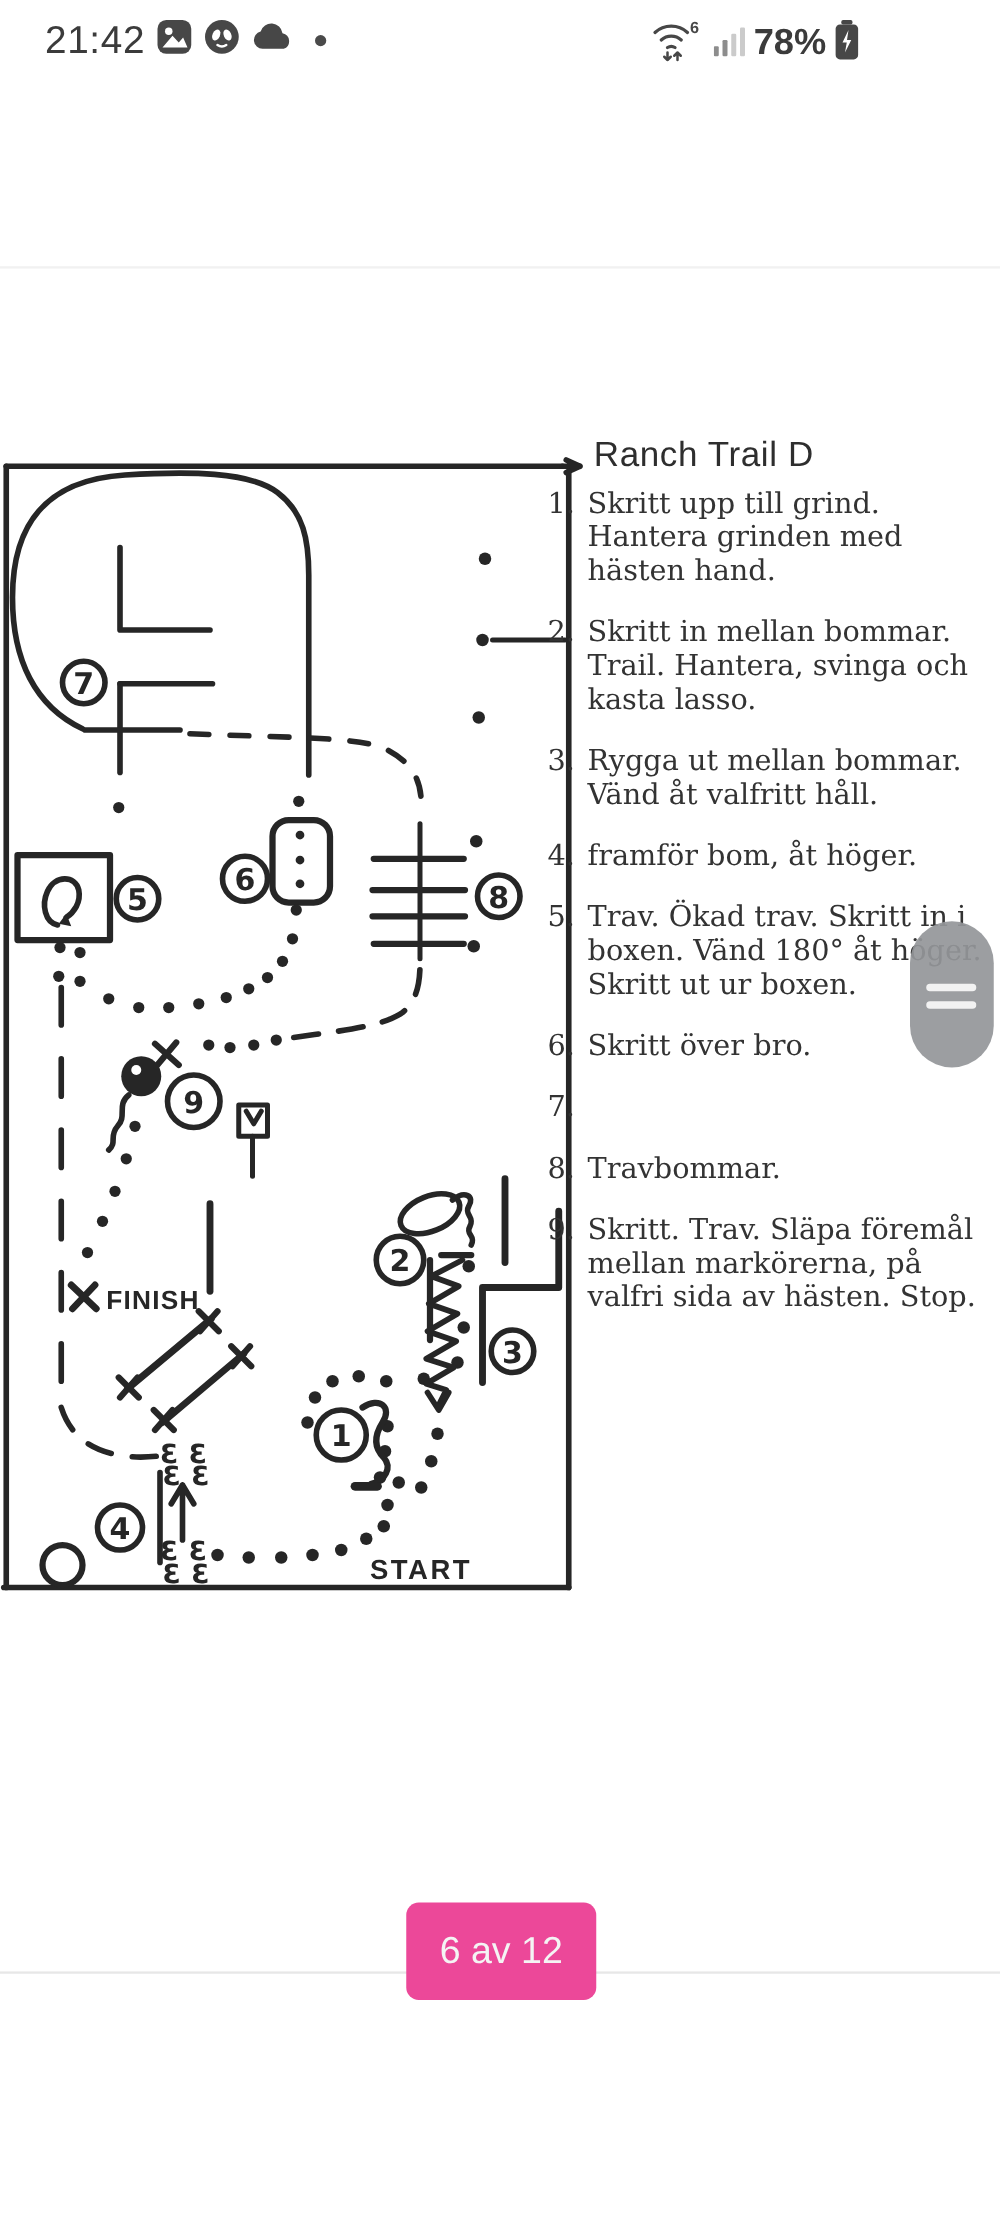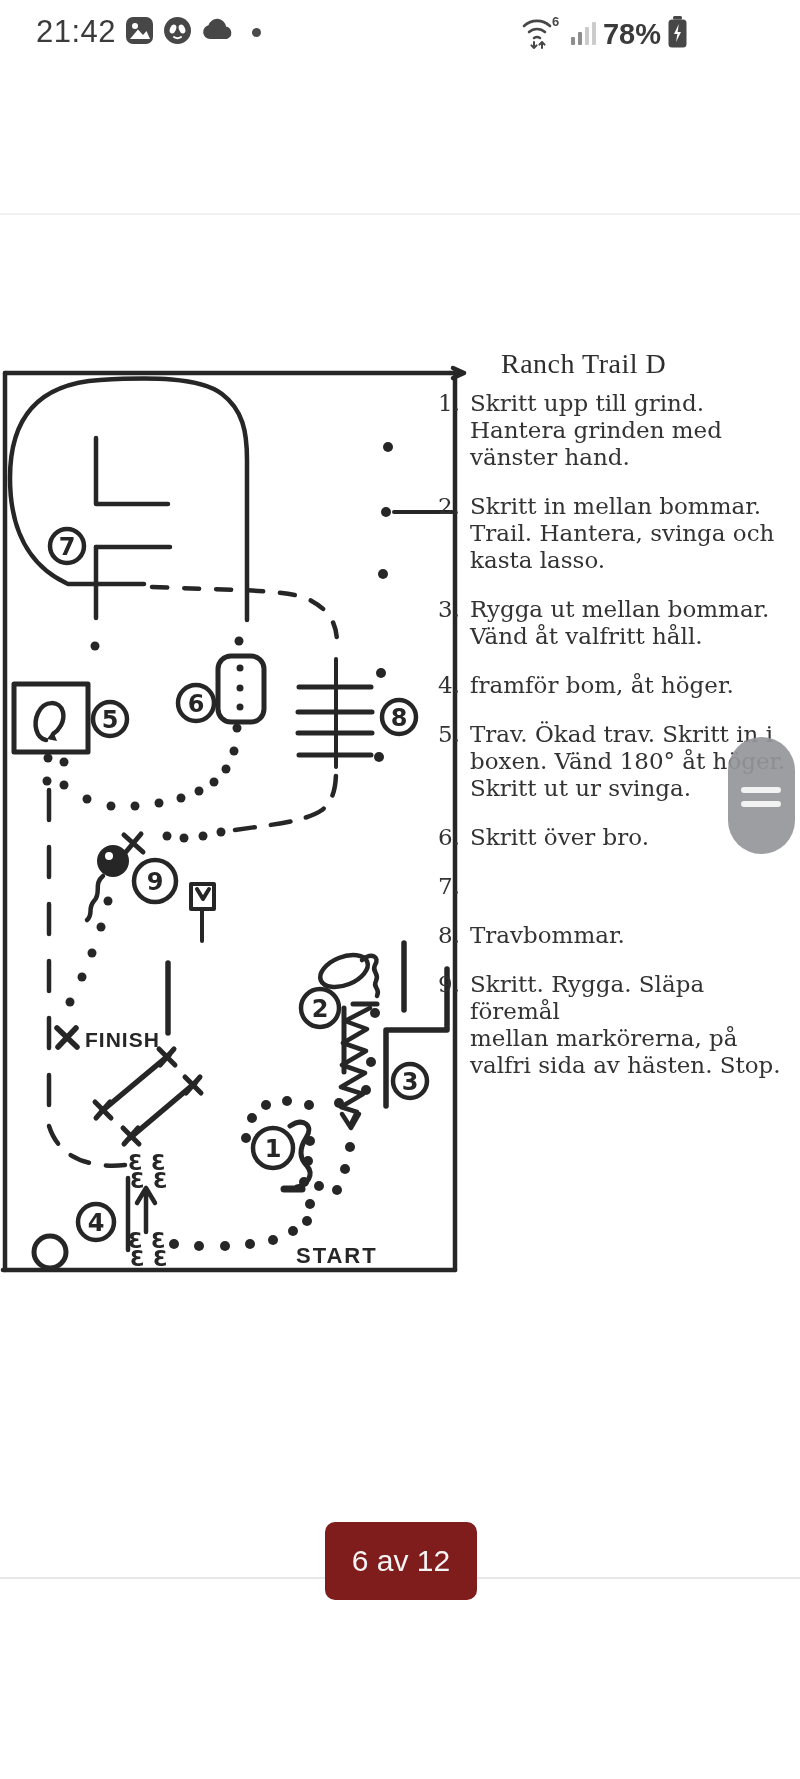--- a/index.html
+++ b/index.html
@@ -10,33 +10,33 @@
   
   .statusbar{position:absolute;left:0;top:0;width:800px;height:66px;background:#fff;}
   .sb-left{position:absolute;left:36px;top:14px;display:flex;align-items:center;gap:9px;}
   .sb-time{font-size:31px;color:#3b3b3b;letter-spacing:.5px;}
   .sb-right{position:absolute;left:518px;top:14px;width:170px;display:flex;align-items:center;gap:6px;justify-content:flex-end;}
   .sb-pct{font-size:29px;color:#3b3b3b;font-weight:bold;}
   .notif-dot{width:9px;height:9px;border-radius:50%;background:#4a4a4a;margin-left:8px;}
   
   .sep{position:absolute;left:0;width:800px;height:2px;}
   
-  .doc-title{position:absolute;left:501px;top:348px;font-family:Liberation Serif, serif;
+  .doc-title{position:absolute;left:475px;top:348px;font-family:Liberation Sans, sans-serif;
     font-size:28px;color:#2e2e2e;letter-spacing:.5px;}
   .instructions{position:absolute;left:430px;top:390px;width:360px;
     font-family:"DejaVu Serif",serif;font-size:23px;line-height:27px;color:#333;}
   .instr{display:flex;margin-bottom:22px;}
   .inum{width:30px;text-align:right;margin-right:10px;flex:none;}
   
   .scroll-pill{position:absolute;left:728px;top:737px;width:67px;height:117px;border-radius:34px;
     background:rgba(148,150,153,.92);}
   .scroll-pill .bar{position:absolute;left:13px;width:40px;height:6px;border-radius:3px;background:#f2f2f2;}
   
   .toast{position:absolute;left:325px;top:1522px;width:152px;height:78px;border-radius:10px;
-    background:#7f1d1d;color:#f4f4f4;font-size:30px;display:flex;align-items:center;justify-content:center;}
+    background:#ec4899;color:#f4f4f4;font-size:30px;display:flex;align-items:center;justify-content:center;}
   
   .navbar{position:absolute;left:0;top:1680px;width:800px;height:99px;background:#fff;}
   svg text{user-select:none;}
 </style>
 </head>
 <body>
 
 <div class="statusbar">
   <div class="sb-left">
     <span class="sb-time">21:42</span>
@@ -300,21 +300,21 @@
 
 </div>
 
 <div class="doc-title">Ranch Trail D</div>
 <div class="instructions">
     <div class="instr">
       <div class="inum">1.</div>
       <div class="ibody">
         <div>Skritt upp till grind.</div>
         <div>Hantera grinden med</div>
-        <div>vänster hand.</div>
+        <div>hästen hand.</div>
       </div>
     </div>
     <div class="instr">
       <div class="inum">2.</div>
       <div class="ibody">
         <div>Skritt in mellan bommar.</div>
         <div>Trail. Hantera, svinga och</div>
         <div>kasta lasso.</div>
       </div>
     </div>
@@ -329,42 +329,42 @@
       <div class="inum">4.</div>
       <div class="ibody">
         <div>framför bom, åt höger.</div>
       </div>
     </div>
     <div class="instr">
       <div class="inum">5.</div>
       <div class="ibody">
         <div>Trav. Ökad trav. Skritt in i</div>
         <div>boxen. Vänd 180° åt höger.</div>
-        <div>Skritt ut ur svinga.</div>
+        <div>Skritt ut ur boxen.</div>
       </div>
     </div>
     <div class="instr">
       <div class="inum">6.</div>
       <div class="ibody">
         <div>Skritt över bro.</div>
       </div>
     </div>
     <div class="instr">
       <div class="inum">7.</div>
     </div>
     <div class="instr">
       <div class="inum">8.</div>
       <div class="ibody">
         <div>Travbommar.</div>
       </div>
     </div>
     <div class="instr">
       <div class="inum">9.</div>
       <div class="ibody">
-        <div>Skritt. Rygga. Släpa föremål</div>
+        <div>Skritt. Trav. Släpa föremål</div>
         <div>mellan markörerna, på</div>
         <div>valfri sida av hästen. Stop.</div>
       </div>
     </div>
   </div>
 
 <div class="scroll-pill">
   <div class="bar" style="top:50px"></div>
   <div class="bar" style="top:64px"></div>
 </div>

